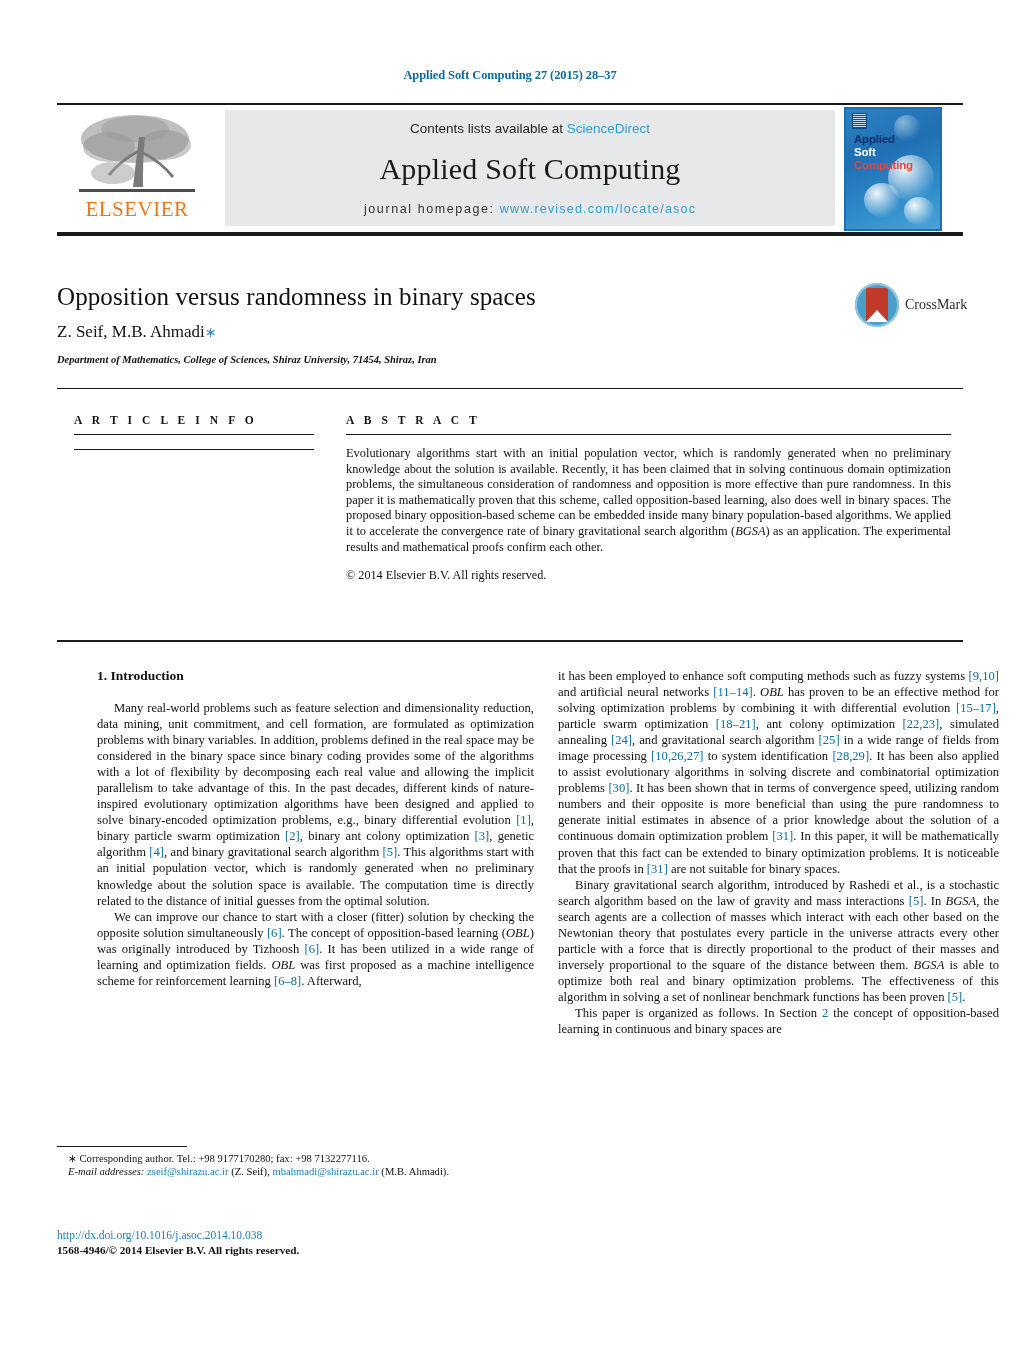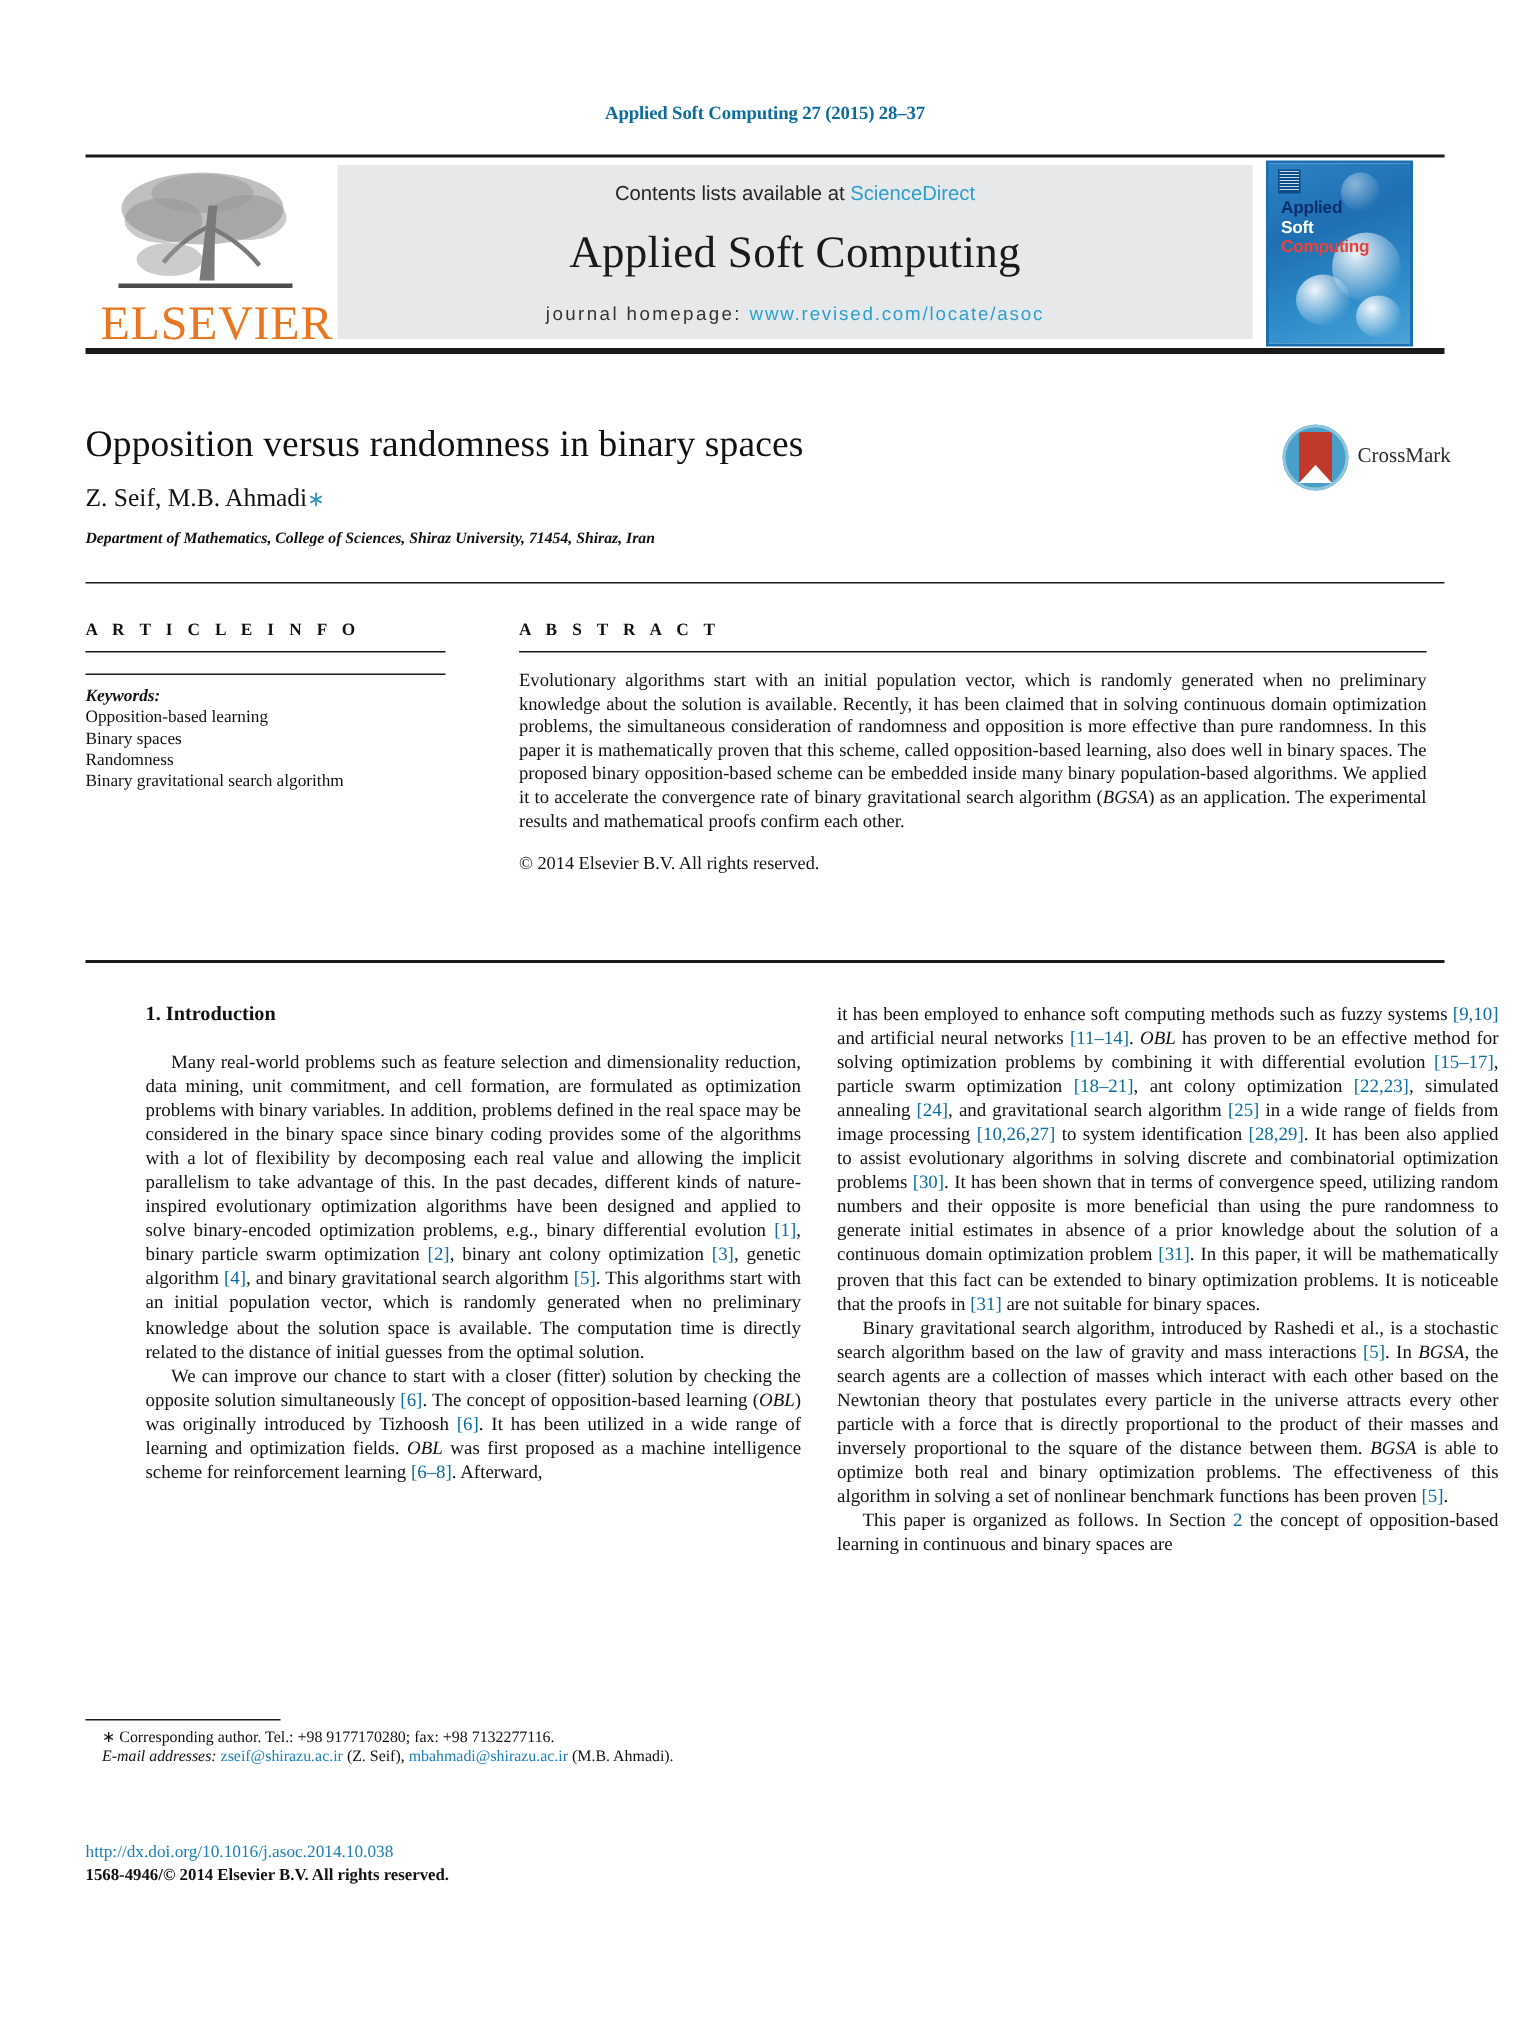--- a/index.html
+++ b/index.html
@@ -70,21 +70,21 @@
     height: 86px;
     overflow: hidden;
   }
   .elsevier-word {
     position: absolute;
     left: 4px;
     top: 84px;
     width: 140px;
     text-align: center;
     font-family: "Liberation Serif", serif;
-    font-size: 32px;
+    font-size: 21px;
     letter-spacing: 0.5px;
     color: #e87722;
     font-weight: normal;
   }
   .contents-band {
     position: absolute;
     left: 168px;
     top: 3px;
     width: 610px;
     height: 116px;
@@ -241,21 +241,21 @@
   
   .sec-head {
     font-family: "Liberation Serif", serif;
     font-weight: bold;
     font-size: 11.5px;
     letter-spacing: 3.6px;
     color: #111111;
   }
   .info-col {
     position: absolute;
-    left: 57px;
+    left: 74px;
     top: 414px;
     width: 240px;
   }
   .abs-col {
     position: absolute;
     left: 346px;
     top: 414px;
     width: 605px;
   }
   .hr-thin {
@@ -443,27 +443,20 @@
     <div class="cm-text">CrossMark</div>
   </div>
 
   <div class="rule-under-title"></div>
 
   <div class="info-col">
     <div class="sec-head">A R T I C L E    I N F O</div>
     <div class="hr-thin"></div>
     <div class="info-gap"></div>
     <div class="hr-thin2"></div>
-    <div class="info-body">
-      <span class="ln lab">Keywords:</span>
-      <span class="ln">Opposition-based learning</span>
-      <span class="ln">Binary spaces</span>
-      <span class="ln">Randomness</span>
-      <span class="ln">Binary gravitational search algorithm</span>
-    </div>
   </div>
 
   <div class="abs-col">
     <div class="sec-head">A B S T R A C T</div>
     <div class="hr-thin"></div>
     <div class="abstract-text">Evolutionary algorithms start with an initial population vector, which is randomly generated when no preliminary knowledge about the solution is available. Recently, it has been claimed that in solving continuous domain optimization problems, the simultaneous consideration of randomness and opposition is more effective than pure randomness. In this paper it is mathematically proven that this scheme, called opposition-based learning, also does well in binary spaces. The proposed binary opposition-based scheme can be embedded inside many binary population-based algorithms. We applied it to accelerate the convergence rate of binary gravitational search algorithm (<span class="ital">BGSA</span>) as an application. The experimental results and mathematical proofs confirm each other.</div>
     <div class="copyright">© 2014 Elsevier B.V. All rights reserved.</div>
   </div>
 
   <div class="rule-under-abs"></div>

